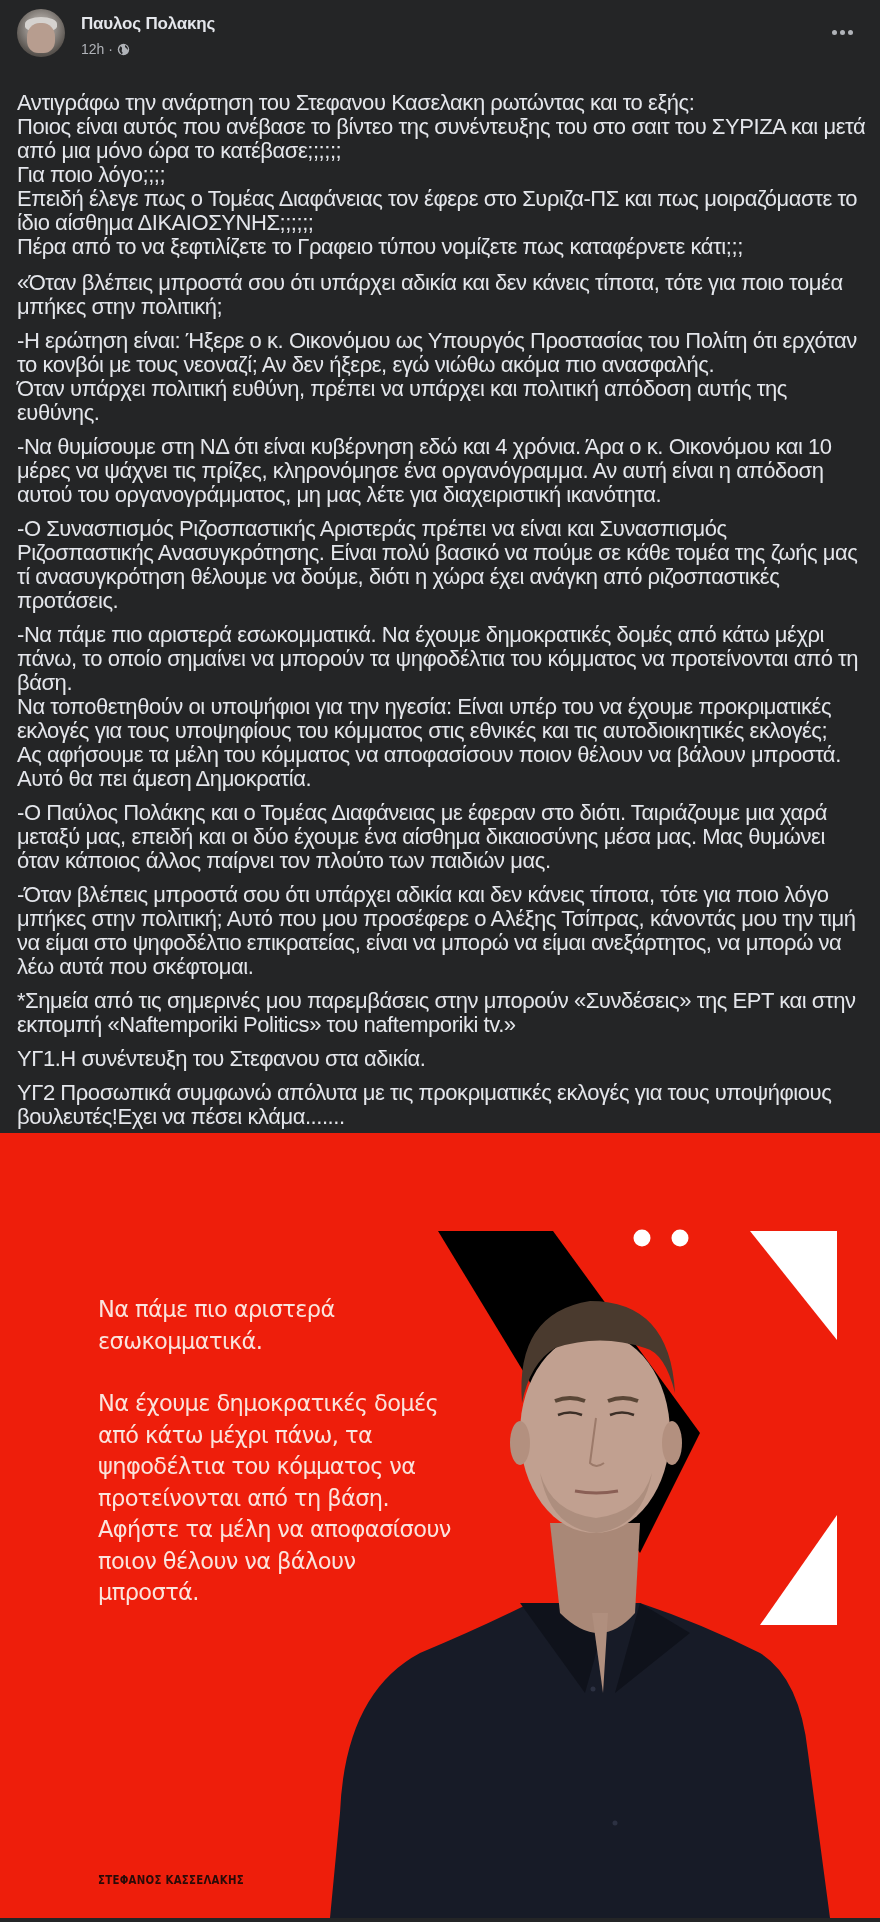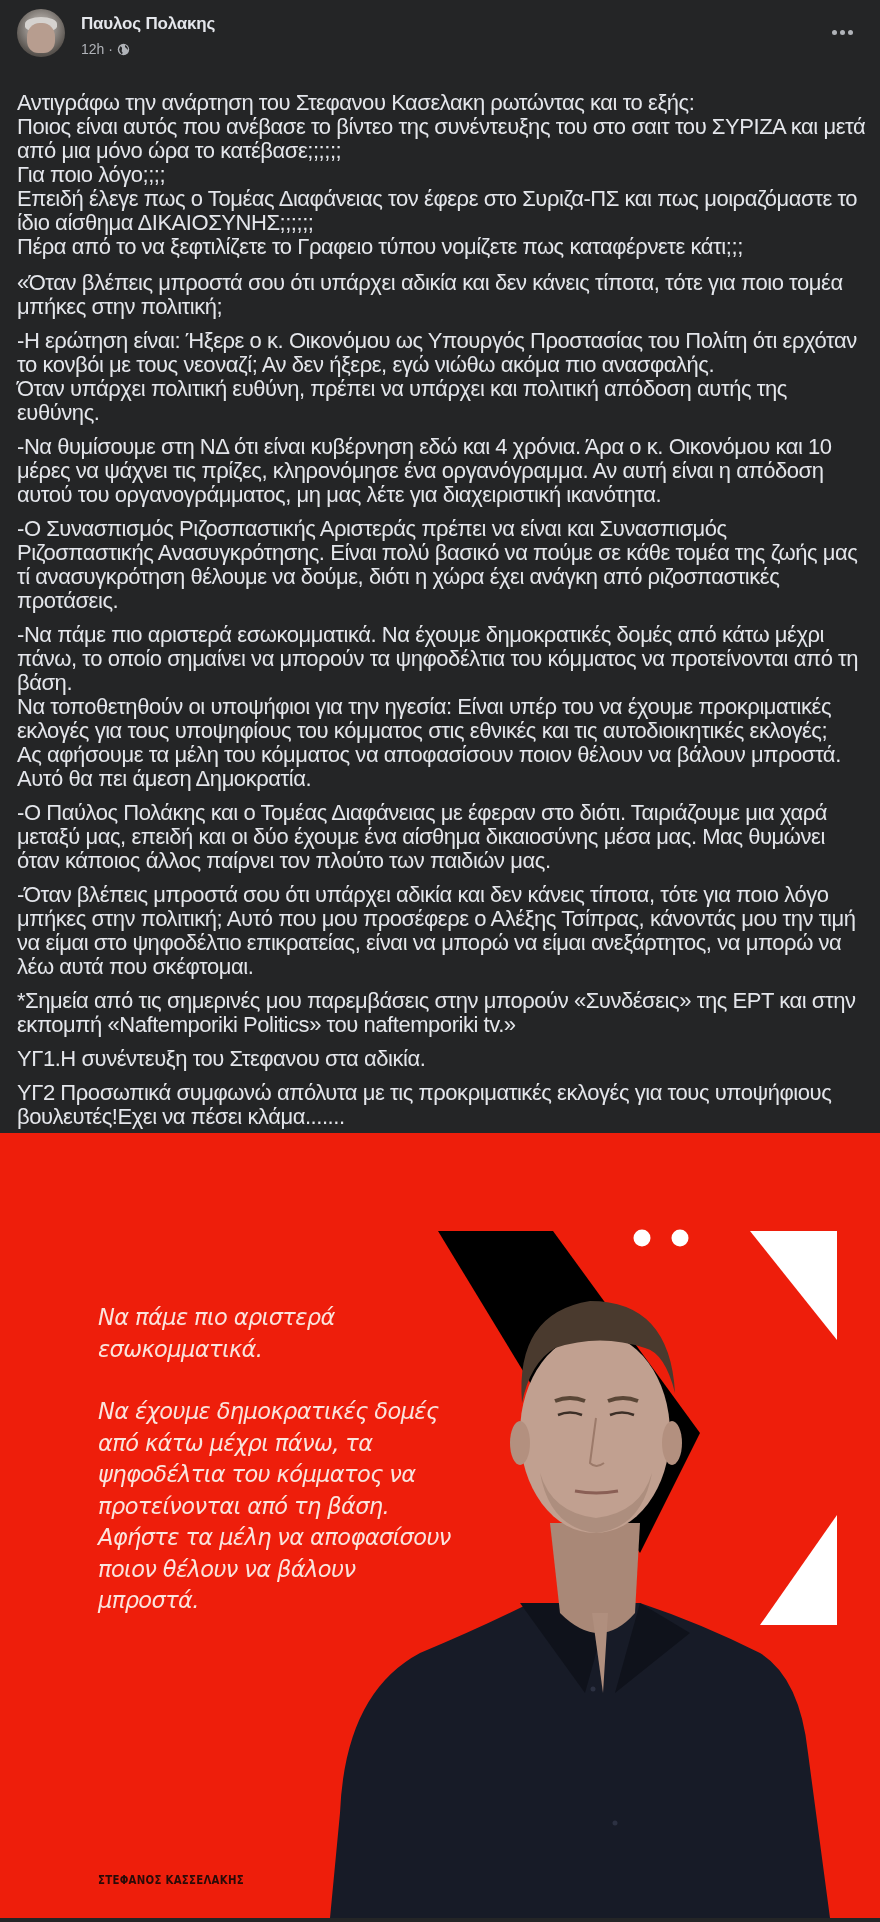--- a/index.html
+++ b/index.html
@@ -52,21 +52,21 @@
   .bottom-strip { position: absolute; left: 0; top: 1918px; width: 880px; height: 4px; background: #242526; }
 
   .shape-black { position: absolute; left: 0; top: 0; width: 880px; height: 785px; }
   .quote-text {
     position: absolute; left: 98px; top: 161px; width: 360px;
     font-size: 22.5px; line-height: 31.5px; color: #fbe4dd; font-weight: bold;
     letter-spacing: -0.6px;
     font-family: "DejaVu Sans", sans-serif;
     font-weight: normal;
   }
-  .quote-text p { margin: 8px 0 31px 0; font-style: italic; }
+  .quote-text p { margin: 0 0 31px 0; }
   .signature {
     position: absolute; left: 98px; top: 740px;
     font-size: 12px; font-weight: bold; color: #2a0b08; letter-spacing: 0.3px;
     font-family: "DejaVu Sans", sans-serif; transform: scaleX(0.85); transform-origin: left;
   }
   .person { position: absolute; left: 0; top: 0; width: 880px; height: 785px; }
 </style>
 </head>
 <body>
 

